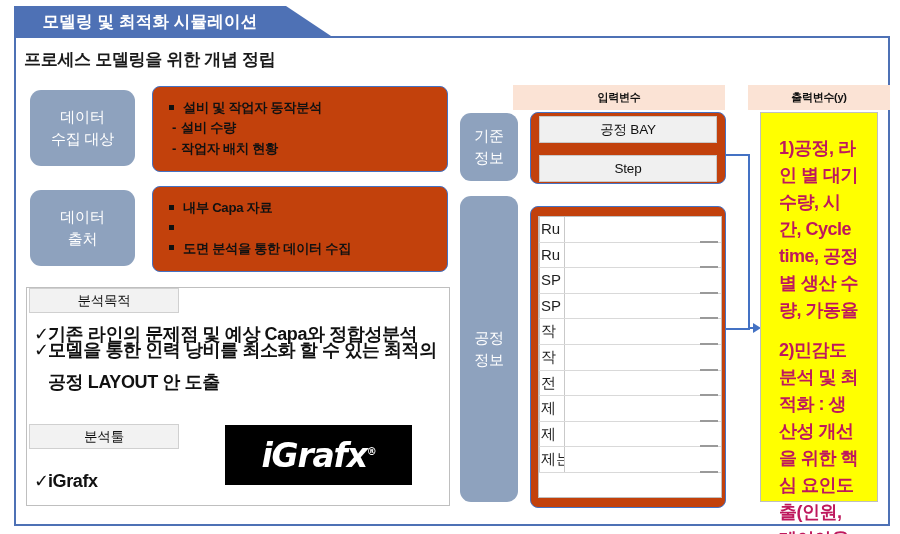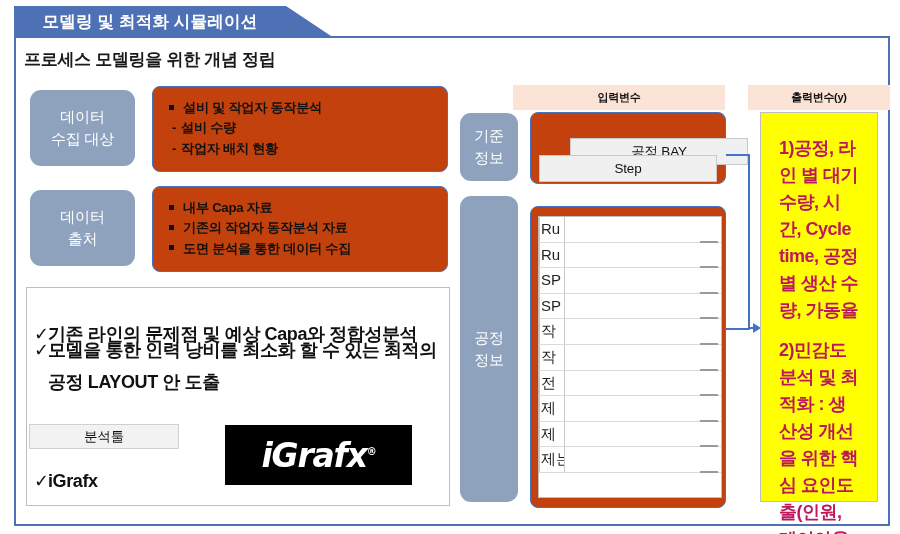--- a/index.html
+++ b/index.html
@@ -200,30 +200,31 @@
       <div>출처</div>
     </div>
   </div>
 
   <div class="rbox" style="left:152px;top:186px;width:296px;height:86px;">
     <ul style="padding:11px 0 0 16px;">
       <li>
         <span class="bsq"></span><span>내부 Capa 자료</span>
       </li>
       <li>
-        <span class="bsq"></span><span>기존의 작업자 동작분석 자료</span>
+        <span class="bsq"></span>
       </li>
       <li>
         <span class="bsq"></span><span>도면 분석을 통한 데이터 수집</span>
       </li>
     </ul>
   </div>
 
   <div class="panel"></div>
 
+  <div class="panel-head" style="left:29px;top:288px;width:150px;">분석목적</div>
 
   <div class="chk-line" style="left:34px;top:322px;">
     <span class="chk">✓</span><span>기존 라인의 문제점 및 예상 Capa와 정합성분석</span>
   </div>
   <div class="chk-line" style="left:34px;top:338px;">
     <span class="chk">✓</span><span>모델을 통한 인력 낭비를 최소화 할 수 있는 최적의</span>
   </div>
   <div class="chk-line" style="left:48px;top:370px;">
     <span>공정 LAYOUT 안 도출</span>
   </div>
@@ -243,21 +244,21 @@
   <div class="colhead" style="left:748px;top:85px;width:142px;">출력변수(y)</div>
 
   <div class="pill" style="left:460px;top:113px;width:58px;height:68px;">
     <div>
       <div>기준</div>
       <div>정보</div>
     </div>
   </div>
 
   <div class="rbox" style="left:530px;top:112px;width:196px;height:72px;"></div>
-  <div class="field" style="left:539px;top:138px;width:178px;height:27px;margin-left:31px;">공정 BAY</div>
+  <div class="field" style="left:539px;top:116px;width:178px;height:27px;">공정 BAY</div>
   <div class="field" style="left:539px;top:155px;width:178px;height:27px;">Step</div>
 
   <div class="pill" style="left:460px;top:196px;width:58px;height:306px;">
     <div>
       <div>공정</div>
       <div>정보</div>
     </div>
   </div>
 
   <div class="rbox" style="left:530px;top:206px;width:196px;height:302px;"></div>

